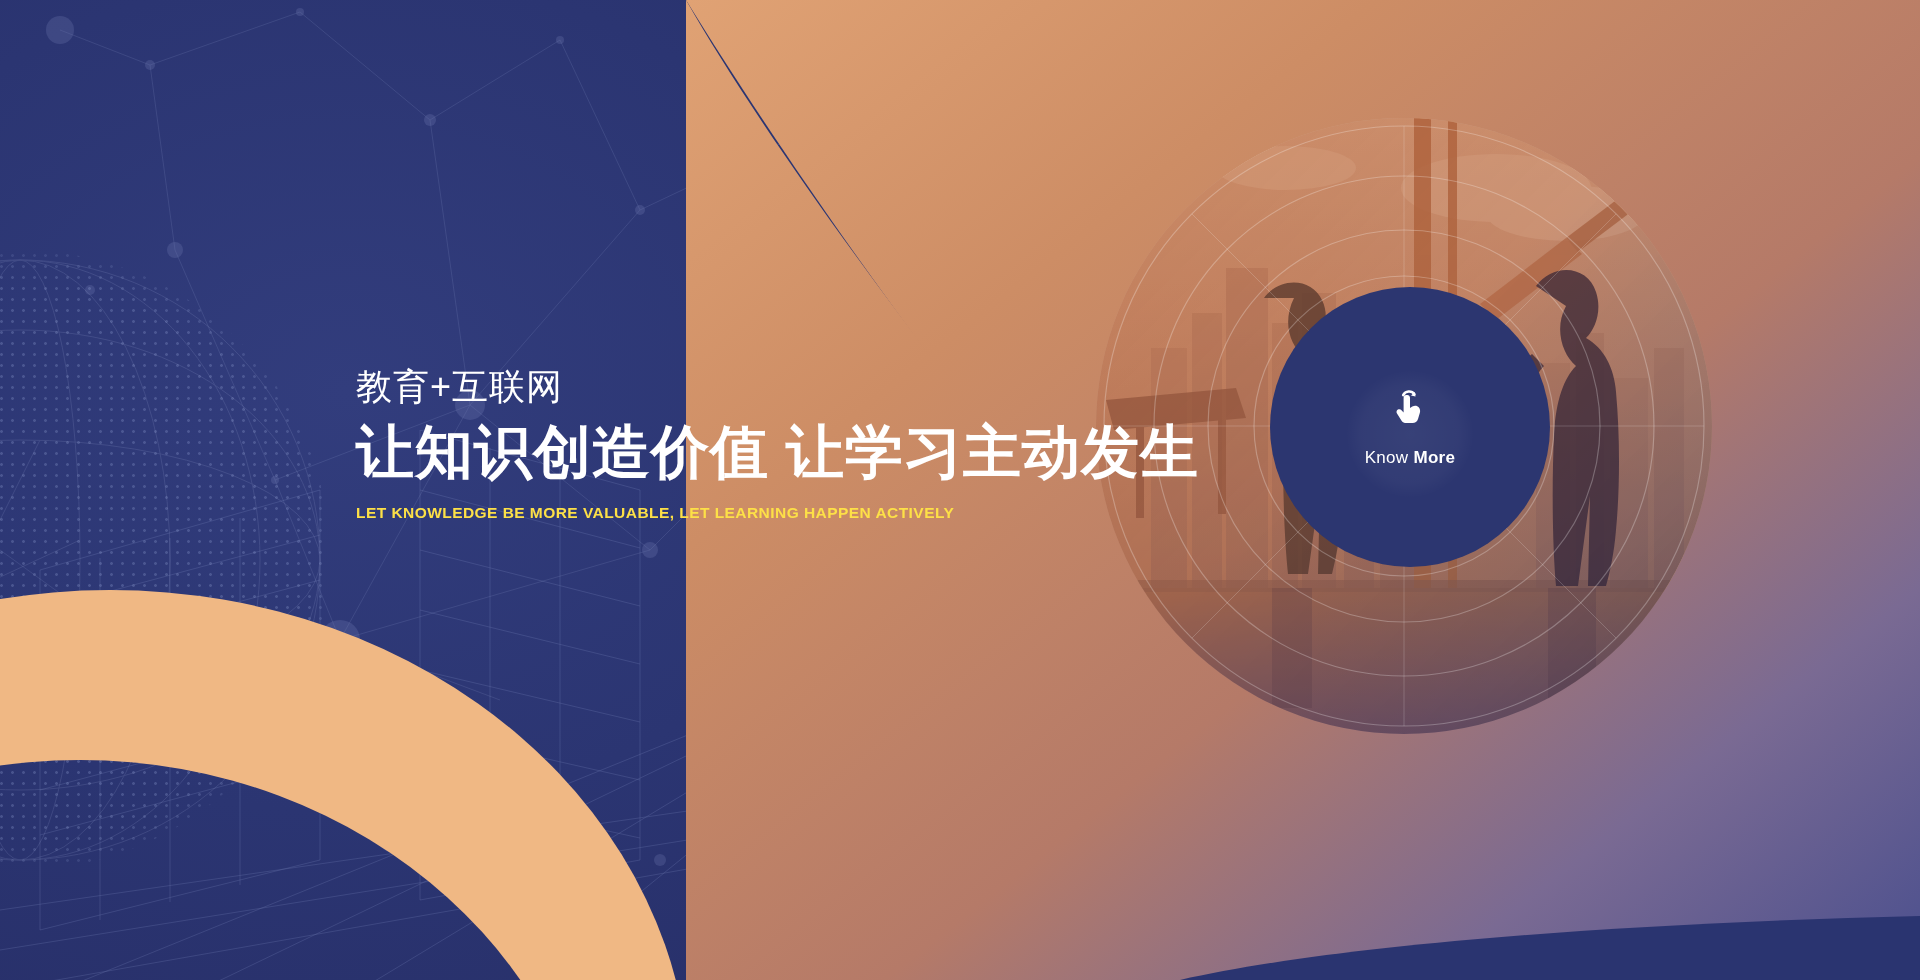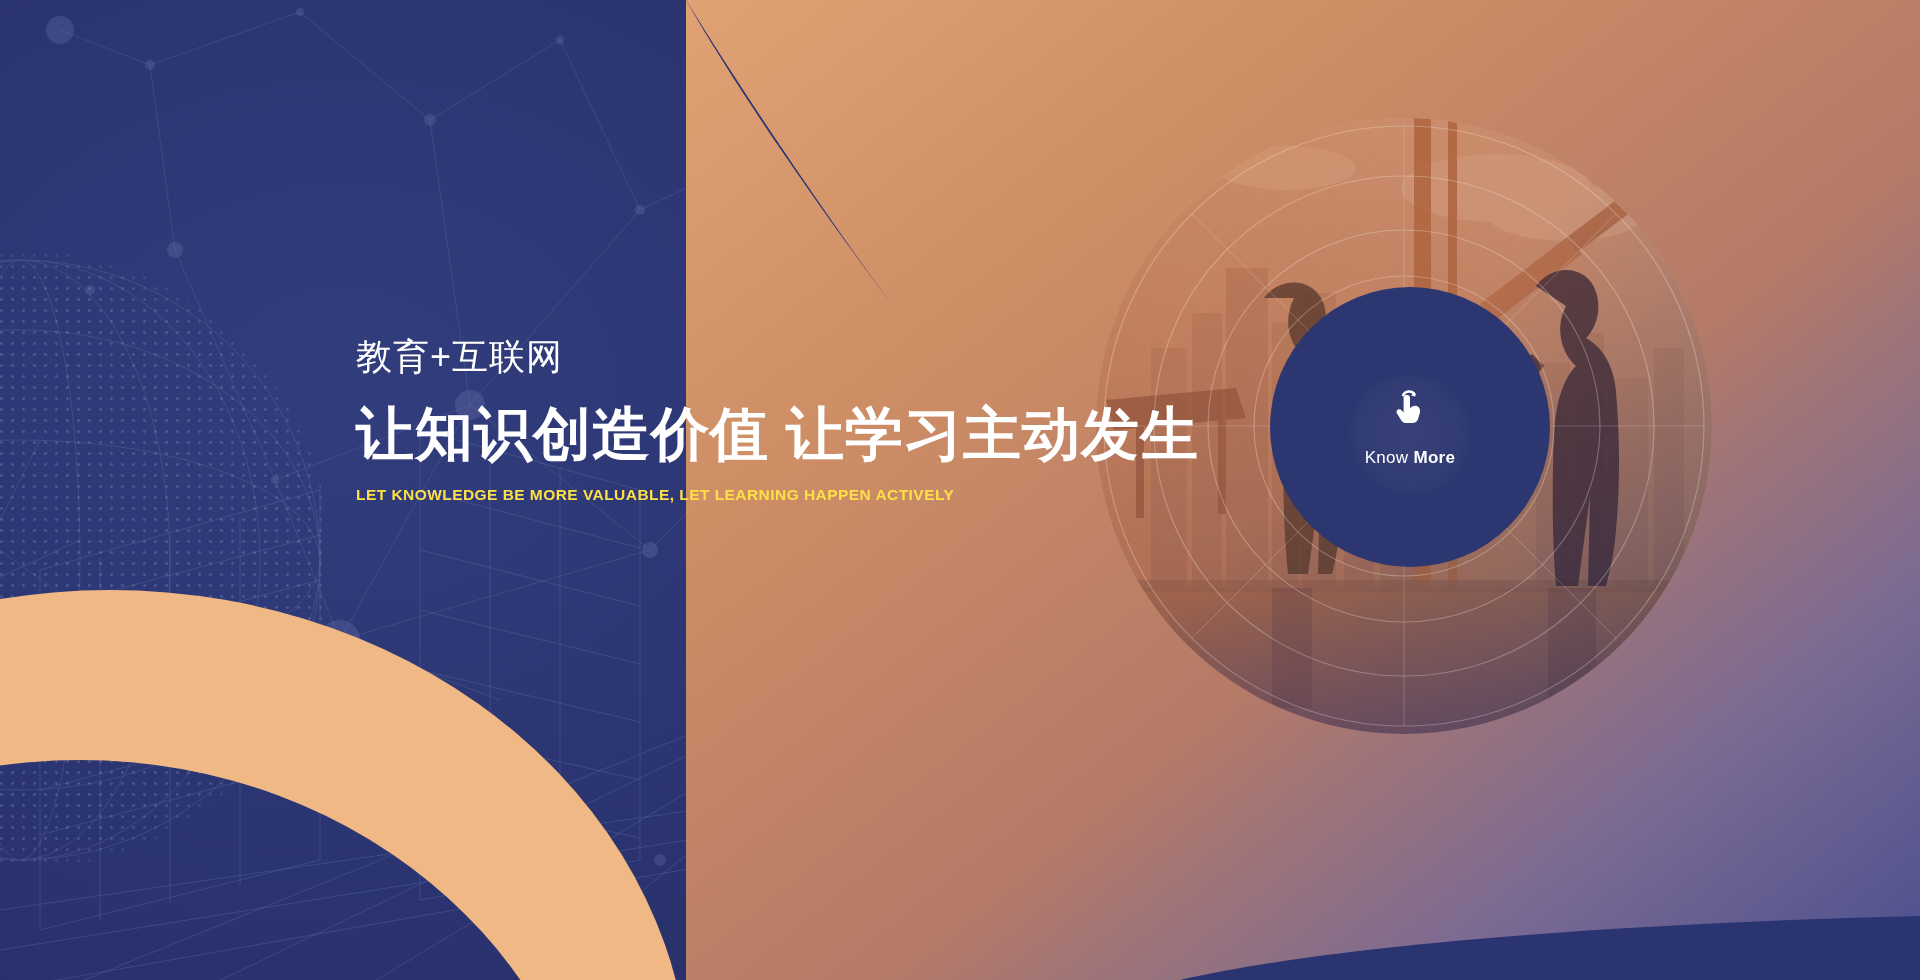--- a/index.html
+++ b/index.html
@@ -105,34 +105,34 @@
     left:0; bottom:0;
     width:1920px; height:130px;
     overflow:hidden;
     pointer-events:none;
   }
   .bottom-band svg { width:100%; height:100%; display:block; }
 
   
   .copy {
     position:absolute;
-    left:356px; top:334px;
+    left:356px; top:364px;
     width:900px;
     z-index:12;
   }
   .eyebrow {
     font-size:36px;
     line-height:1.25;
     color:#ffffff;
     font-weight:400;
     letter-spacing:1px;
     white-space:nowrap;
   }
   .headline {
-    margin-top:20px;
+    margin-top:8px;
     font-size:58px;
     line-height:1.22;
     color:#ffffff;
     font-weight:700;
     letter-spacing:1px;
     white-space:nowrap;
   }
   .subcopy {
     margin-top:16px;
     font-size:15.5px;

